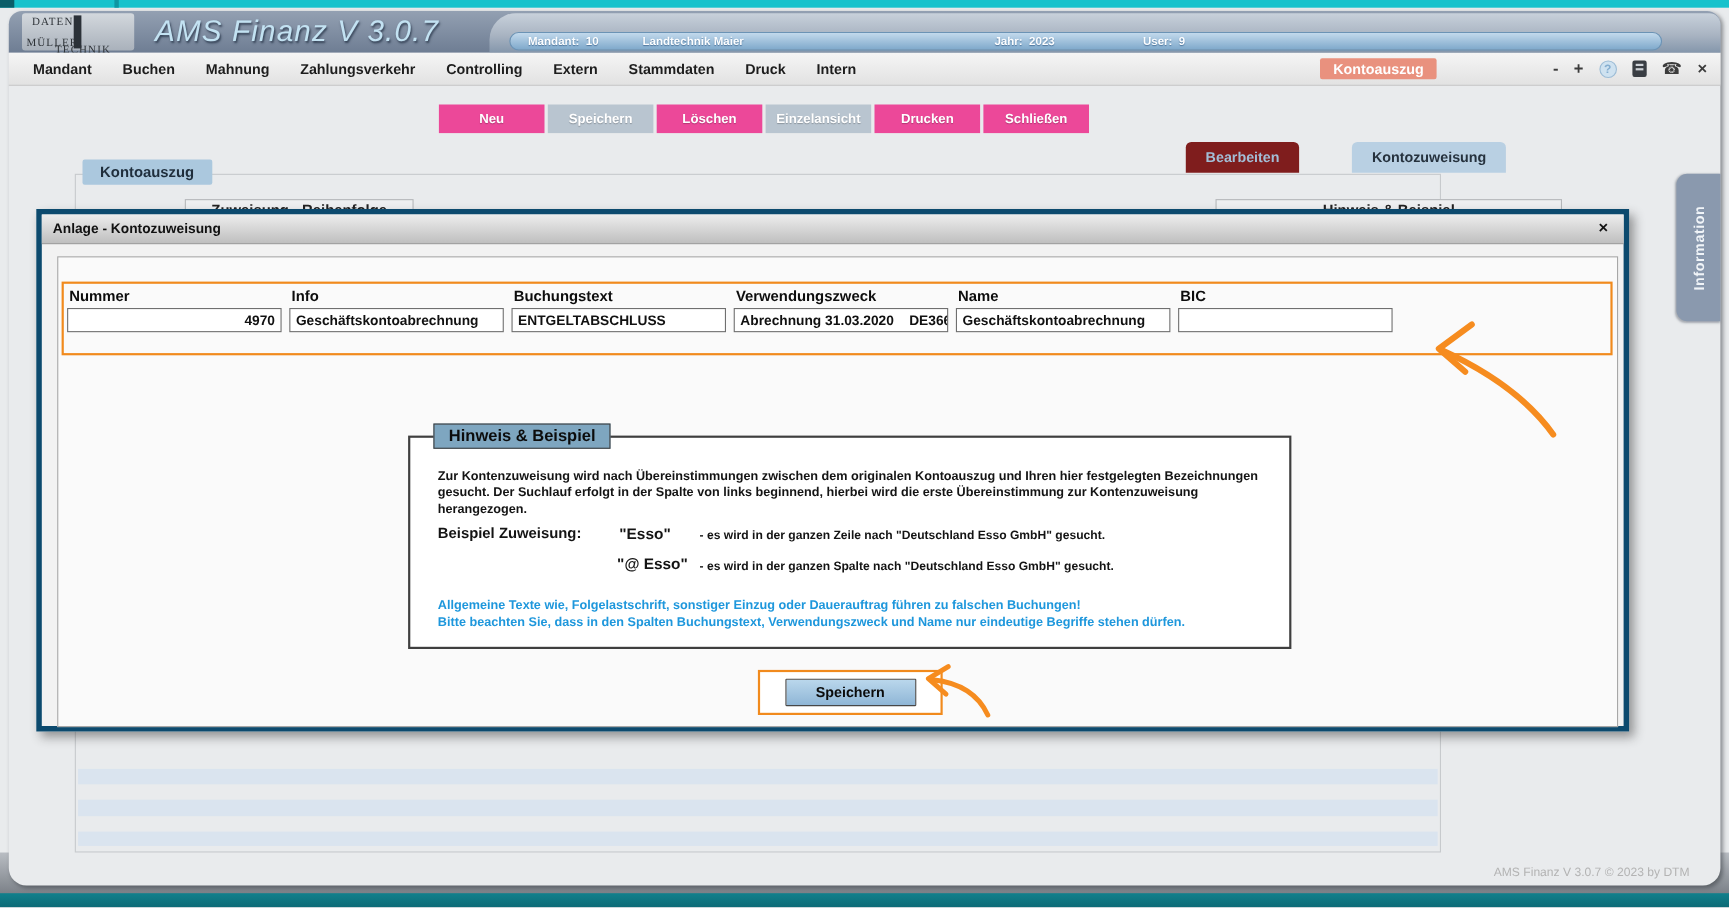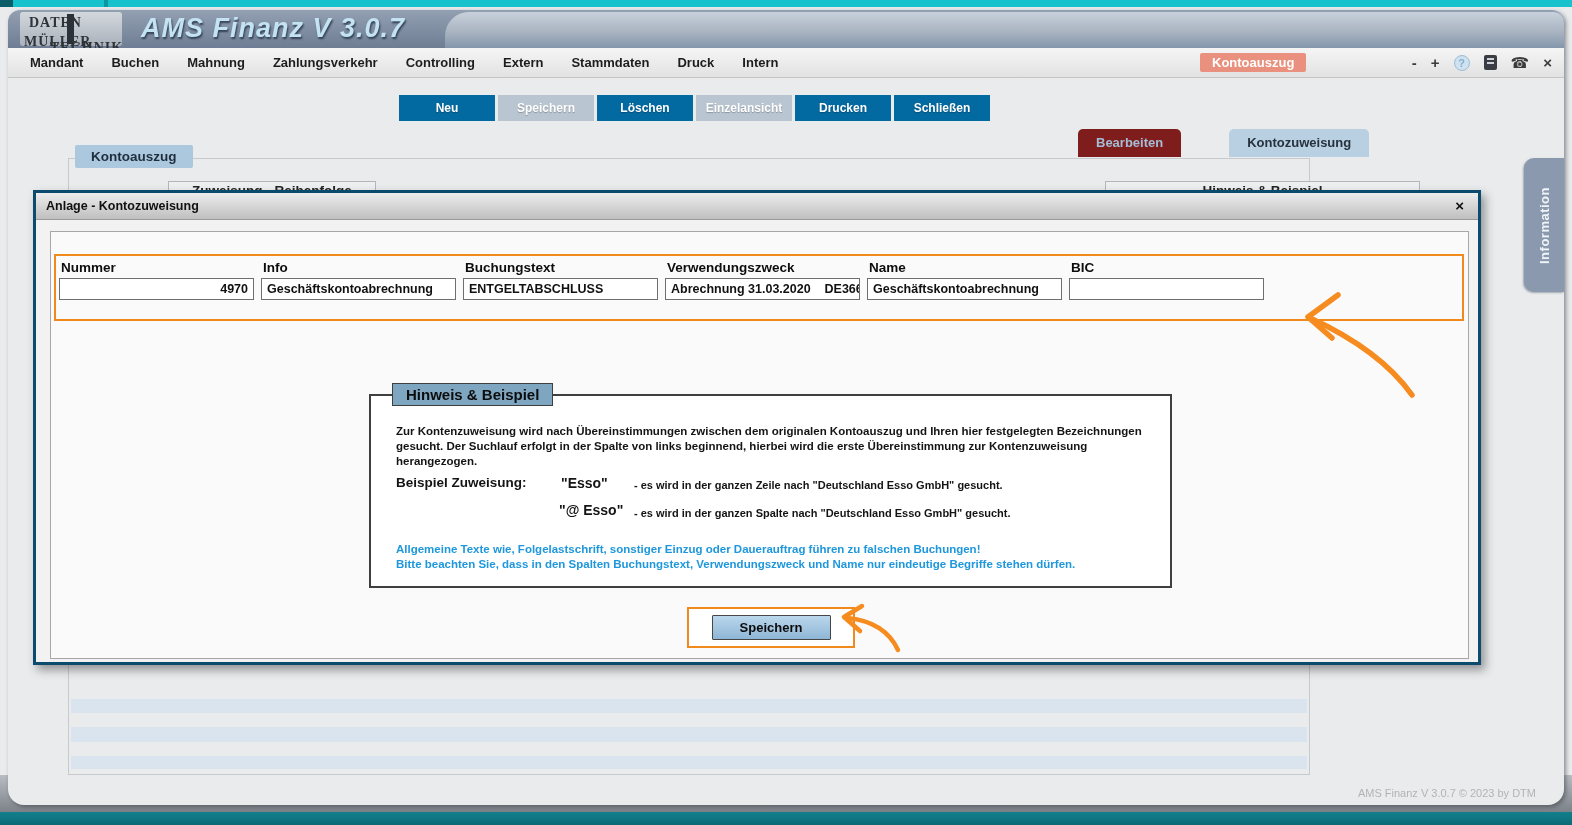--- a/index.html
+++ b/index.html
@@ -24,25 +24,25 @@
 
   .titleband{position:relative;height:38px;border-radius:12px 12px 0 0;
     background:linear-gradient(#93a0b2,#6e7d93);overflow:hidden;}
   .band-right{position:absolute;left:437px;top:2px;right:0;height:36px;
     background:linear-gradient(#c8d1db 0%,#a9b4c2 55%,#8496ab 100%);
     border-radius:24px 10px 0 0;}
   .logo{position:absolute;left:12px;top:2px;width:102px;height:34px;
     background:linear-gradient(#d3d8dd,#a9b1bb);border-radius:3px;
     font-family:"Liberation Serif","DejaVu Serif",serif;color:#2e3338;}
   .logo-bar{position:absolute;left:47px;top:2px;width:7px;height:30px;background:#2b3138;}
-  .logo-line{position:absolute;font-size:14px;font-weight:bold;letter-spacing:1px;}
+  .logo-line{position:absolute;font-size:10px;font-weight:normal;letter-spacing:1px;}
   .logo-l1{left:9px;top:3px;}
   .logo-l2{left:30px;top:28px;}
   .logo-l3{left:4px;top:22px;}
-  .apptitle{position:absolute;left:133px;top:3px;font-size:27px;font-weight:bold;font-style:italic;
+  .apptitle{position:absolute;left:133px;top:3px;font-size:27px;font-weight:normal;font-style:italic;
     letter-spacing:1px;color:#c3e2f2;text-shadow:1px 2px 2px rgba(38,52,72,.85);}
   .infopill{position:absolute;left:455px;top:19px;width:1048px;height:17px;border-radius:9px;
     background:linear-gradient(#c2d9ec,#7fa9cb);border:1px solid #6b93b5;}
   .pill-item{position:absolute;top:2px;font-size:10.5px;font-weight:bold;color:#fdfeff;
     text-shadow:0 1px 1px rgba(70,110,150,.9);white-space:pre;}
   .pi-mandant{left:16px;} .pi-client{left:120px;} .pi-jahr{left:440px;} .pi-user{left:575px;}
 
   
   .menubar{position:relative;height:30px;background:linear-gradient(#f5f5f5,#e2e2e2);
     border-bottom:1px solid #c6c6c6;}
@@ -54,21 +54,21 @@
   .wc{font-size:15px;font-weight:bold;color:#3c3c3c;line-height:1;cursor:default;}
   .wc-help{width:16px;height:16px;border-radius:50%;background:#cfe2f0;border:1px solid #9cbcd6;
     color:#85aed0;font-size:11px;text-align:center;line-height:14px;}
   .wc-doc{width:13px;height:15px;background:#3a3e44;border-radius:2px;position:relative;}
   .wc-doc span{position:absolute;left:3px;top:3px;width:7px;height:2px;background:#cfd3d8;box-shadow:0 4px 0 #cfd3d8;}
   .wc-phone{font-size:15px;}
 
   
   .content{position:relative;height:727px;}
   .toolbar{position:absolute;left:391px;top:17px;display:flex;gap:3px;}
-  .tb-btn{width:96px;height:26px;border:none;background:#0369a1;color:#fff;
+  .tb-btn{width:96px;height:26px;border:none;background:#ec4899;color:#fff;
     font-family:inherit;font-size:12px;font-weight:bold;text-shadow:0 1px 1px rgba(0,0,0,.25);cursor:default;}
   .tb-btn.disabled{background:#b9c5d0;}
   .tabs{position:absolute;left:1070px;top:51px;display:flex;}
   .tab{height:28px;line-height:28px;padding:0 18px;font-size:13px;font-weight:bold;
     border-radius:5px 5px 0 0;cursor:default;}
   .tab.inactive{background:#7f1d1d;color:#a3bed6;}
   .tab.active{background:var(--tab-active);color:#26323e;margin-left:48px;}
 
   .groupbox{position:absolute;left:60px;top:80px;width:1242px;height:617px;border:1px solid #c7cacd;}
   .stripe{position:absolute;left:2px;right:2px;background:#dae4ef;}
@@ -82,21 +82,21 @@
   .footer-note{position:absolute;right:28px;top:709px;font-size:11px;color:#b3b3b3;}
 
   .sidetab{position:absolute;left:1516px;top:148px;width:40px;height:134px;background:#8a99ae;
     border-radius:10px 0 0 10px;display:flex;align-items:center;justify-content:center;
     box-shadow:-1px 1px 2px rgba(60,70,85,.4);cursor:default;}
   .sidetab span{writing-mode:vertical-rl;transform:rotate(180deg);color:#f0f4f8;
     font-size:13px;font-weight:bold;letter-spacing:.5px;}
 
   
   .modal{position:absolute;left:33px;top:190px;width:1448px;height:475px;background:#f2f2f2;
-    border:3px solid #0c4a6e;box-shadow:4px 5px 9px rgba(40,40,40,.45);z-index:10;}
+    border:5px solid #0c4a6e;box-shadow:4px 5px 9px rgba(40,40,40,.45);z-index:10;}
   .modal-title{position:relative;height:27px;background:linear-gradient(#ededed,#bfbfbf);
     border-bottom:1px solid #9a9a9a;}
   .modal-title-text{position:absolute;left:10px;top:6px;font-size:12.5px;font-weight:bold;color:#111;}
   .modal-close{position:absolute;right:14px;top:4px;font-size:15px;font-weight:bold;color:#111;cursor:default;}
   .inner-panel{position:absolute;left:14px;top:38px;width:1419px;height:428px;
     border:1px solid #a7a7a7;background:#fafafa;padding-left:40px;}
 
   .orange-region{position:absolute;left:3px;top:22px;width:1410px;height:67px;
     border:2px solid var(--orange);display:flex;align-items:flex-start;}
   .cols{display:flex;gap:7px;padding:2px 0 0 3px;}
@@ -144,20 +144,26 @@
 
     <div class="titleband">
       <div class="band-right"></div>
       <div class="logo">
         <div class="logo-bar"></div>
         <div class="logo-line logo-l1">DATEN</div>
         <div class="logo-line logo-l2">TECHNIK</div>
         <div class="logo-line logo-l3">MÜLLER</div>
       </div>
       <div class="apptitle">AMS Finanz V 3.0.7</div>
+      <div class="infopill">
+        <span class="pill-item pi-mandant">Mandant:  10</span>
+        <span class="pill-item pi-client">Landtechnik Maier</span>
+        <span class="pill-item pi-jahr">Jahr:  2023</span>
+        <span class="pill-item pi-user">User:  9</span>
+      </div>
     </div>
 
     <div class="menubar">
       <div class="menu-items" id="menu-items">
           <span class="menu-item">Mandant</span>
           <span class="menu-item">Buchen</span>
           <span class="menu-item">Mahnung</span>
           <span class="menu-item">Zahlungsverkehr</span>
           <span class="menu-item">Controlling</span>
           <span class="menu-item">Extern</span>

